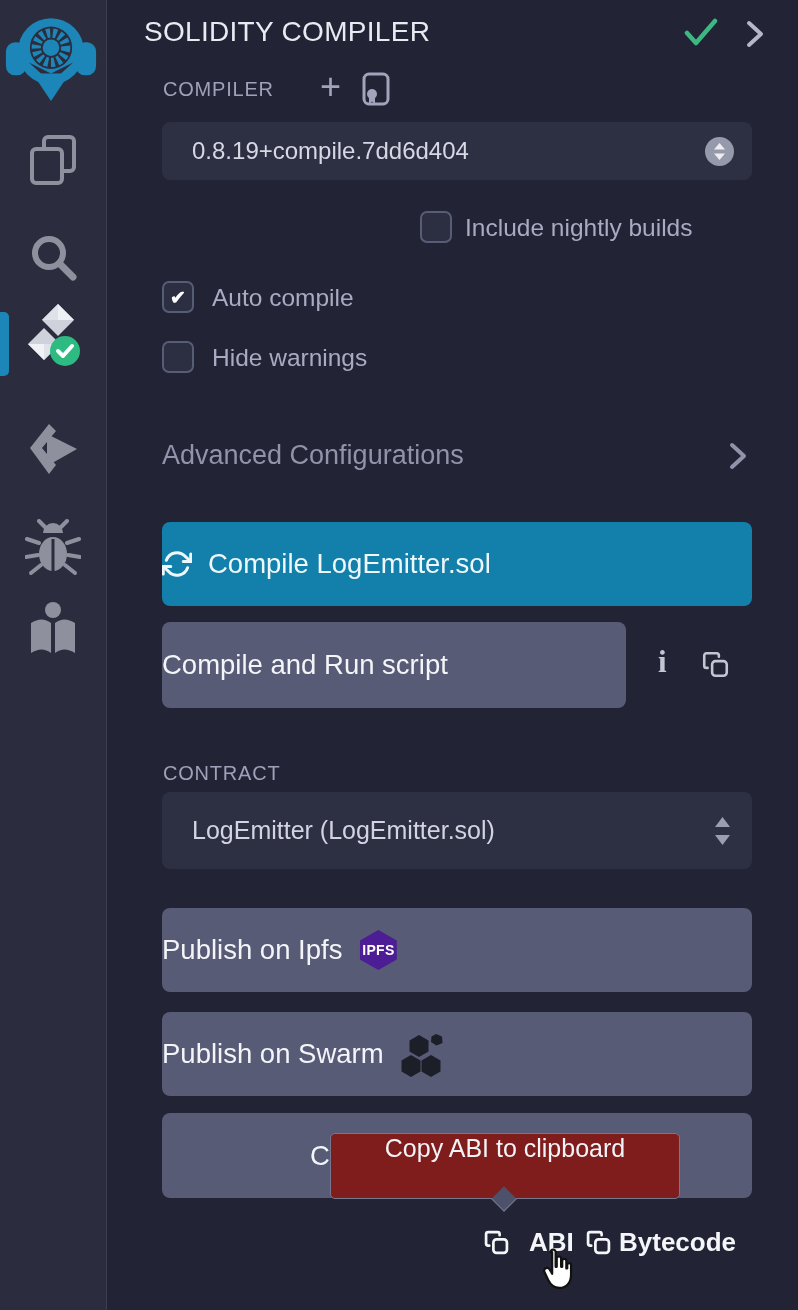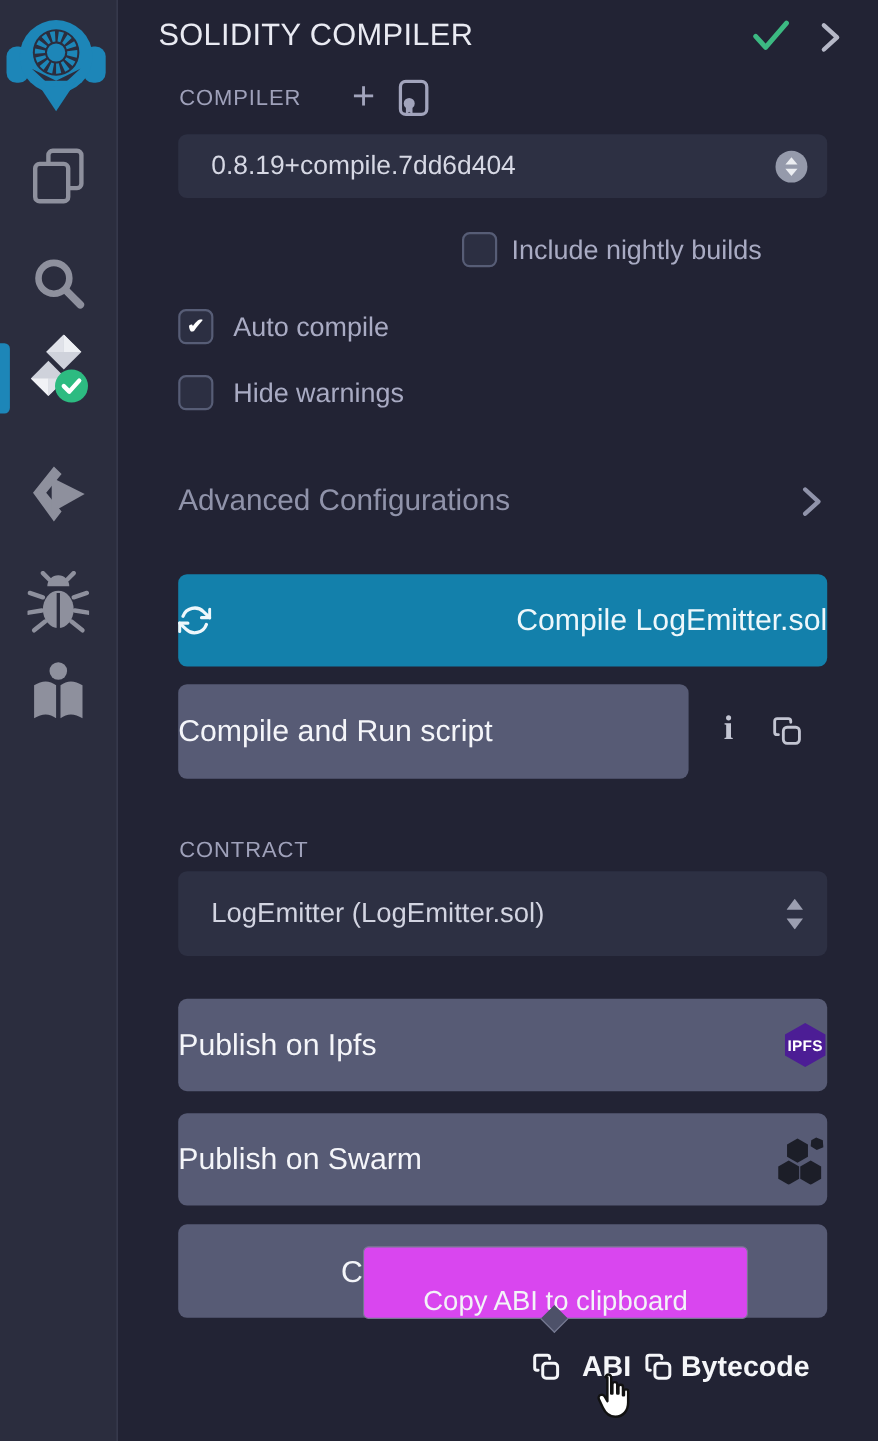--- a/index.html
+++ b/index.html
@@ -75,21 +75,21 @@
   .cb-nightly { left:312px; top:211px; }  .lbl-nightly { left:357px; top:214px; }
   .cb-auto    { left:54px;  top:281px; }  .lbl-auto    { left:104px; top:284px; }
   .cb-hide    { left:54px;  top:341px; }  .lbl-hide    { left:104px; top:344px; }
 
   .advanced-row { position:absolute; left:54px; top:440px; width:590px; cursor:pointer; }
   .advanced-label { font-size:27px; color:#9093aa; }
   .advanced-chevron { position:absolute; right:4px; top:2px; }
 
   .btn {
     position:absolute; border-radius:8px; border:none; cursor:pointer;
-    display:flex; align-items:center; justify-content:space-between;
+    display:flex; align-items:center; justify-content:flex-start;
     font-family:"Liberation Sans", sans-serif; color:#f4f5f9; gap:16px;
   }
   .btn-compile {
     left:54px; top:522px; width:590px; height:84px; background:#1380ab;
     font-size:27.5px; color:#eef7fb;
   }
   .btn-run {
     left:54px; top:622px; width:464px; height:86px; background:#575b75; font-size:27.5px;
   }
   .info-glyph {
@@ -108,22 +108,22 @@
     font-size:14px; font-weight:700; color:#ffffff; letter-spacing:.3px;
   }
   .btn-swarm { left:54px; top:1012px; width:590px; height:84px; background:#575b75; font-size:27.5px; }
   .btn-details {
     left:54px; top:1113px; width:590px; height:85px; background:#575b75;
     font-size:27.5px; justify-content:flex-start; padding-left:148px;
   }
 
   .tooltip {
     position:absolute; left:222px; top:1133px; width:350px; height:66px;
-    background:#d946ef; border:1px solid #757990; border-radius:5px;
-    display:flex; align-items:flex-end; justify-content:center;
+    background:#7f1d1d; border:1px solid #757990; border-radius:5px;
+    display:flex; align-items:flex-start; justify-content:center;
     font-size:25px; color:#f3f4f8; z-index:5;
   }
   .tooltip-arrow {
     position:absolute; left:164px; bottom:-10px; width:18px; height:18px;
     background:#4d5169; border-right:1px solid #757990; border-bottom:1px solid #757990;
     transform:rotate(45deg);
   }
 
   .footer-item {
     position:absolute; display:flex; align-items:center; gap:8px;

